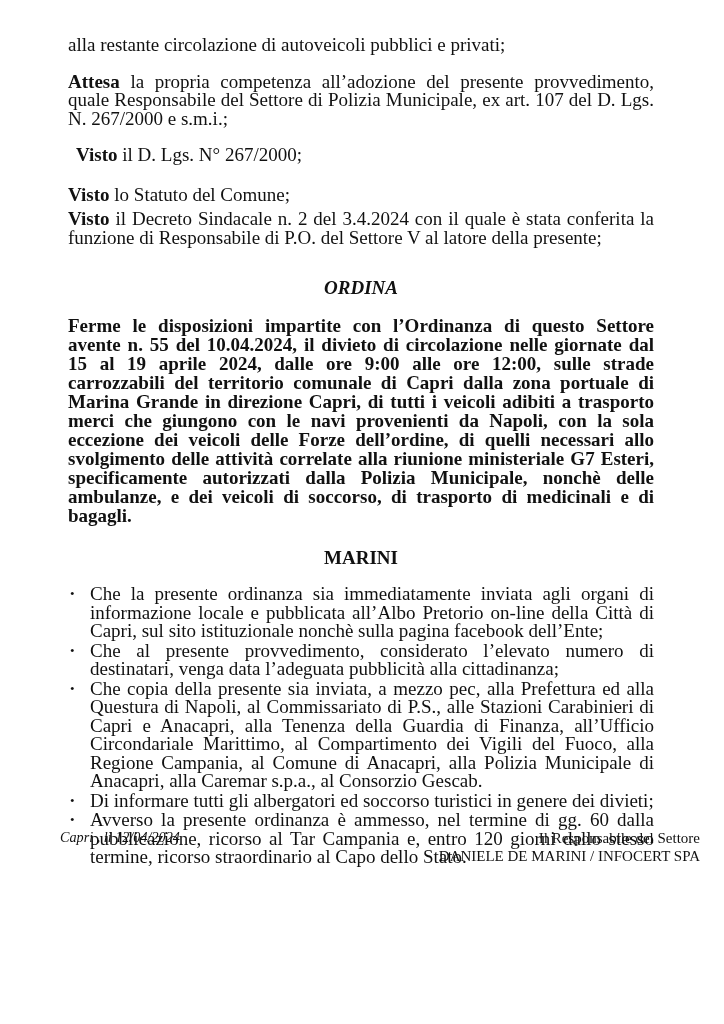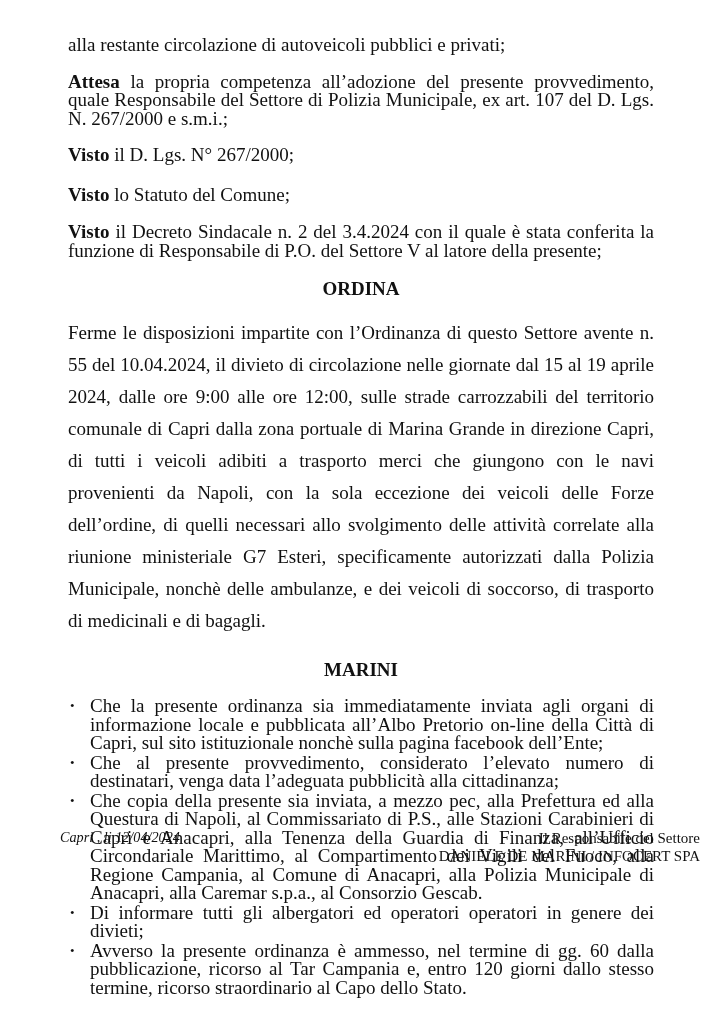--- a/index.html
+++ b/index.html
@@ -2,53 +2,53 @@
 <html><head>
 <meta charset="utf-8">
 <style>
   html, body { margin: 0; padding: 0; background: #ffffff; }
   body { width: 724px; height: 1024px; position: relative; overflow: hidden;
          font-family: "Liberation Serif", "DejaVu Serif", serif; color: #111; }
   .page { position: absolute; left: 68px; top: 0; width: 586px; font-size: 19px; line-height: 18.5px; }
   p { margin: 0; text-align: justify; }
   .b { font-weight: bold; }
   .heading { text-align: center; font-weight: bold; }
-  .ordina-body { font-weight: normal; text-align: justify; line-height: 32px; }
+  .ordina-body { font-weight: bold; text-align: justify; line-height: 19px; }
   ul { margin: 0; padding: 0; list-style: none; }
   li { position: relative; padding-left: 22px; text-align: justify; margin-bottom: 1px; }
   li::before { content: "\2022"; position: absolute; left: 2px; top: 0; font-size: 13px; }
   .sig-left { position: absolute; left: 60px; top: 829px; font-style: italic; font-size: 14.2px; }
   .sig-right { position: absolute; left: 360px; top: 829px; width: 340px; text-align: right; font-size: 15px; line-height: 18px; }
   .it { font-style: italic; }
 </style>
 </head>
 <body>
 
 <div class="page">
   <p style="margin-top:36px;">alla restante circolazione di autoveicoli pubblici e privati;</p>
 
   <p style="margin-top:18px;"><span class="b">Attesa</span><span> la propria competenza all’adozione del presente provvedimento, quale Responsabile del Settore di Polizia Municipale, ex art. 107 del D. Lgs. N. 267/2000 e s.m.i.;</span></p>
 
-  <p style="margin-top:18px;"><span class="b">Visto</span><span> il D. Lgs. N° 267/2000;</span></p>
+  <p style="margin-top:18px;margin-left:8px;"><span class="b">Visto</span><span> il D. Lgs. N° 267/2000;</span></p>
 
   <p style="margin-top:21px;"><span class="b">Visto</span><span> lo Statuto del Comune;</span></p>
 
-  <p style="margin-top:19px;"><span class="b">Visto</span><span> il Decreto Sindacale n. 2 del 3.4.2024 con il quale è stata conferita la funzione di Responsabile di P.O. del Settore V al latore della presente;</span></p>
+  <p style="margin-top:6px;"><span class="b">Visto</span><span> il Decreto Sindacale n. 2 del 3.4.2024 con il quale è stata conferita la funzione di Responsabile di P.O. del Settore V al latore della presente;</span></p>
 
-  <p class="heading" style="margin-top:20px;">ORDINA</p>
+  <p class="heading" style="margin-top:32px;font-style:italic;">ORDINA</p>
 
   <p class="ordina-body" style="margin-top:18px;">Ferme le disposizioni impartite con l’Ordinanza di questo Settore avente n. 55 del 10.04.2024, il divieto di circolazione nelle giornate dal 15 al 19 aprile 2024, dalle ore 9:00 alle ore 12:00, sulle strade carrozzabili del territorio comunale di Capri dalla zona portuale di Marina Grande in direzione Capri, di tutti i veicoli adibiti a trasporto merci che giungono con le navi provenienti da Napoli, con la sola eccezione dei veicoli delle Forze dell’ordine, di quelli necessari allo svolgimento delle attività correlate alla riunione ministeriale G7 Esteri, specificamente autorizzati dalla Polizia Municipale, nonchè delle ambulanze, e dei veicoli di soccorso, di trasporto di medicinali e di bagagli.</p>
 
   <p class="heading" style="margin-top:24px;">MARINI</p>
 
   <ul style="margin-top:18px;">
     <li>Che la presente ordinanza sia immediatamente inviata agli organi di informazione locale e pubblicata all’Albo Pretorio on-line della Città di Capri, sul sito istituzionale nonchè sulla pagina facebook dell’Ente;</li>
     <li>Che al presente provvedimento, considerato l’elevato numero di destinatari, venga data l’adeguata pubblicità alla cittadinanza;</li>
     <li>Che copia della presente sia inviata, a mezzo pec, alla Prefettura ed alla Questura di Napoli, al Commissariato di P.S., alle Stazioni Carabinieri di Capri e Anacapri, alla Tenenza della Guardia di Finanza, all’Ufficio Circondariale Marittimo, al Compartimento dei Vigili del Fuoco, alla Regione Campania, al Comune di Anacapri, alla Polizia Municipale di Anacapri, alla Caremar s.p.a., al Consorzio Gescab.</li>
-    <li>Di informare tutti gli albergatori ed operatori operatori in genere dei divieti;</li>
+    <li>Di informare tutti gli albergatori ed soccorso turistici in genere dei divieti;</li>
     <li>Avverso la presente ordinanza è ammesso, nel termine di gg. 60 dalla pubblicazione, ricorso al Tar Campania e, entro 120 giorni dallo stesso termine, ricorso straordinario al Capo dello Stato.</li>
   </ul>
 </div>
 
 <div class="sig-left">Capri , li 12/04/2024</div>
 <div class="sig-right">
   <div>Il Responsabile del Settore</div>
   <div>DANIELE DE MARINI / INFOCERT SPA</div>
 </div>
 

